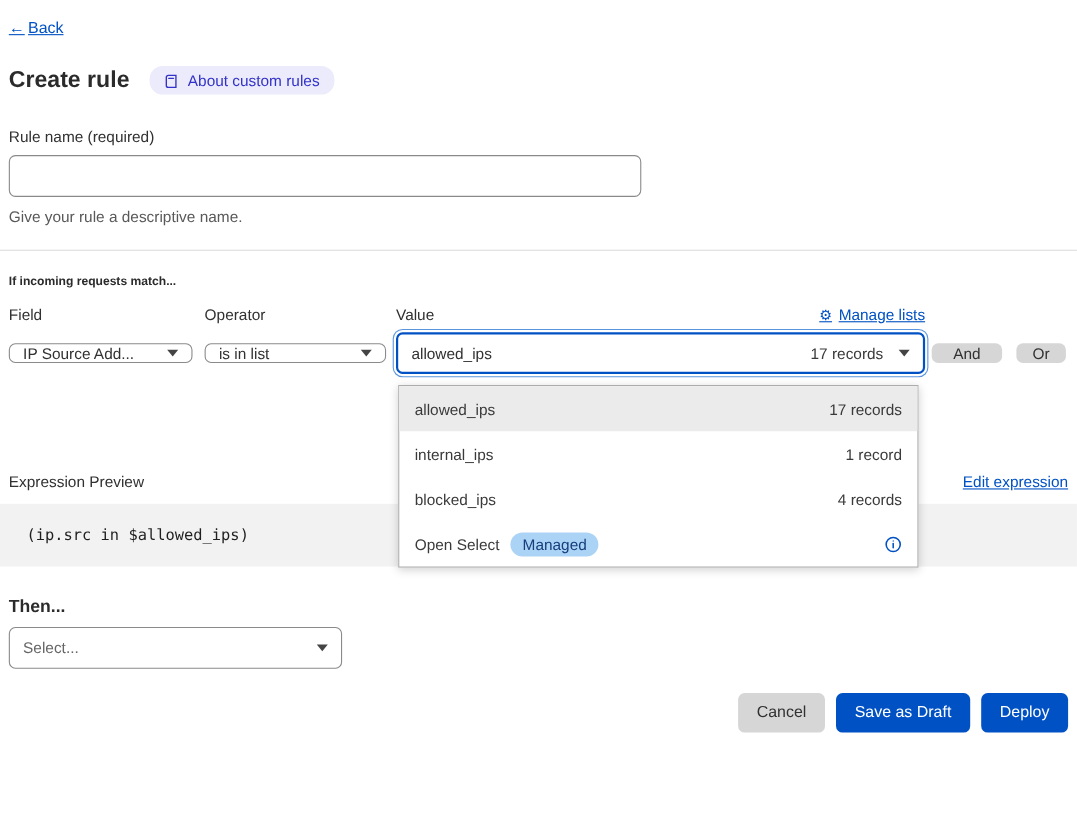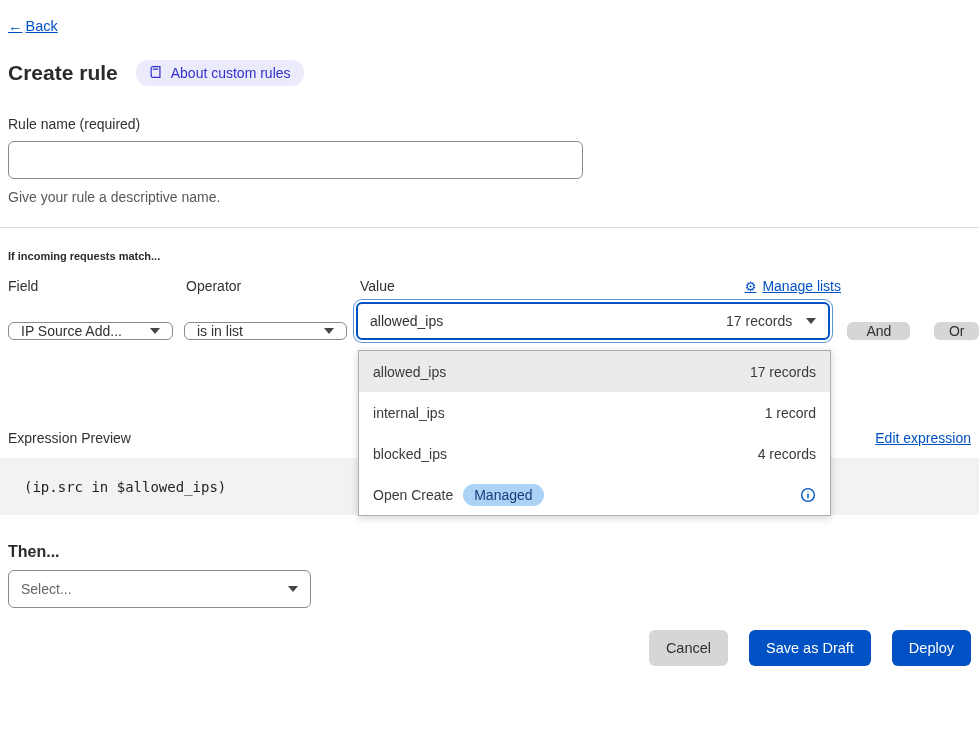--- a/index.html
+++ b/index.html
@@ -7,21 +7,21 @@
   body { font-family: "Liberation Sans", sans-serif; color: #313131; }
   .page { position: relative; width: 979px; height: 739px; background: #fff; font-size: 14px; overflow: hidden; }
 
   
   .back { display: inline-flex; align-items: center; gap: 3px; margin: 18px 0 0 8px;
           color: #0051c3; text-decoration: underline; cursor: pointer; font-size: 14.5px; }
 
   
   .title-row { display: flex; align-items: center; gap: 18px; margin: 26px 0 0 8px; }
   .page-title { font-size: 21px; font-weight: 700; margin: 0; color: #2b2b2b; }
-  .chip { display: inline-flex; align-items: flex-start; gap: 8px; background: #ecebfb; color: #3232c8;
+  .chip { display: inline-flex; align-items: flex-end; gap: 8px; background: #ecebfb; color: #3232c8;
           padding: 5px 13px; border-radius: 12px; font-size: 14px; cursor: pointer; }
 
   
   .field-label { display: block; margin: 30px 0 0 8px; }
   .rule-name-input { display: block; margin: 9px 0 0 8px; width: 575px; height: 38px;
           border: 1px solid #8a8a8a; border-radius: 6px; padding: 0 12px; font: inherit; color: #313131; }
   .help-text { margin: 10px 0 0 8px; color: #595959; }
 
   .divider { border: none; border-top: 1px solid #dcdcdc; margin: 22px 0 0 0; }
 
@@ -30,33 +30,33 @@
   
   .col-labels { display: flex; margin: 16px 0 0 8px; align-items: center; }
   .col-labels .c1 { width: 178px; }
   .col-labels .c2 { width: 174px; }
   .col-labels .c3 { width: 481px; display: flex; justify-content: space-between; align-items: center; }
   .link { color: #0051c3; text-decoration: underline; cursor: pointer; display: inline-flex;
           align-items: center; gap: 6px; }
   .gear { font-size: 13px; text-decoration: none; display: inline-block; }
 
   
-  .controls { display: flex; margin: 8px 0 0 8px; height: 38px; align-items: flex-end; }
+  .controls { display: flex; margin: 8px 0 0 8px; height: 38px; align-items: center; }
   .select { border: 1px solid #8a8a8a; border-radius: 6px; background: #fff; display: flex;
             align-items: center; padding: 0 12px; cursor: pointer; }
   .select .txt { flex: 1; white-space: nowrap; overflow: hidden; }
   .select .meta { margin-right: 14px; color: #3a3a3a; }
   .chev { width: 0; height: 0; border-left: 5px solid transparent; border-right: 5px solid transparent;
           border-top: 6px solid #444; flex: none; }
   .field-select { width: 167px; margin-right: 11px; }
   .operator-select { width: 165px; margin-right: 9px; }
   .value-wrap { position: relative; width: 481px; margin-right: 6px; }
   .value-select { width: 100%; height: 38px; border: 2px solid #0051c3;
                   box-shadow: 0 0 0 2px #ffffff, 0 0 0 3px #5a96dd; }
-  .btn { font: inherit; border: none; border-radius: 6px; cursor: pointer; margin-left: 11px; }
+  .btn { font: inherit; border: none; border-radius: 6px; cursor: pointer; }
   .btn-gray { background: #d6d6d6; color: #313131; }
   .and-btn { width: 64px; margin-right: 13px; }
   .or-btn { width: 45px; }
 
   
   .menu { position: absolute; top: 48px; left: 2px; width: 473px; background: #fff;
           border: 1px solid #adadad; box-shadow: 0 2px 8px rgba(0,0,0,.18); z-index: 30; }
   .menu-item { height: 41px; display: flex; align-items: center; justify-content: space-between;
                padding: 0 14px; cursor: pointer; color: #3a3a3a; }
   .menu-item.selected { background: #ebebeb; }
@@ -151,21 +151,21 @@
         <div class="menu-item">
           <span>internal_ips</span>
           <span>1 record</span>
         </div>
         <div class="menu-item">
           <span>blocked_ips</span>
           <span>4 records</span>
         </div>
         <div class="menu-item">
           <span class="mi-left">
-            <span>Open Create</span>
+            <span>Open Select</span>
             <span class="managed-badge">Managed</span>
           </span>
           <span class="info-icon">
             <svg width="16" height="16" viewBox="0 0 16 16" fill="none" stroke="#0051c3" stroke-width="1.4" stroke-linecap="round">
               <circle cx="8" cy="8" r="6.4"></circle>
               <line x1="8" y1="7.2" x2="8" y2="11"></line>
               <circle cx="8" cy="4.8" r="0.6" fill="#0051c3" stroke="none"></circle>
             </svg>
           </span>
         </div>

